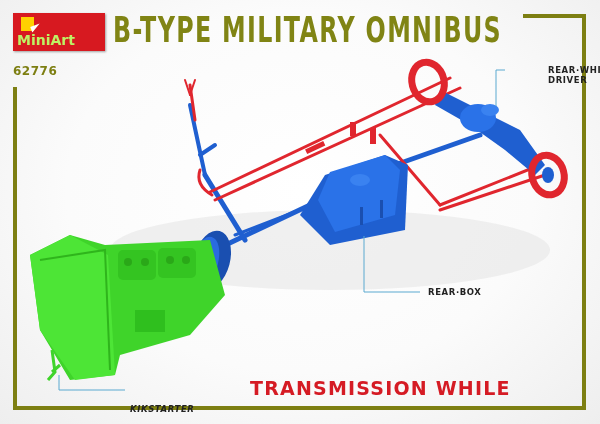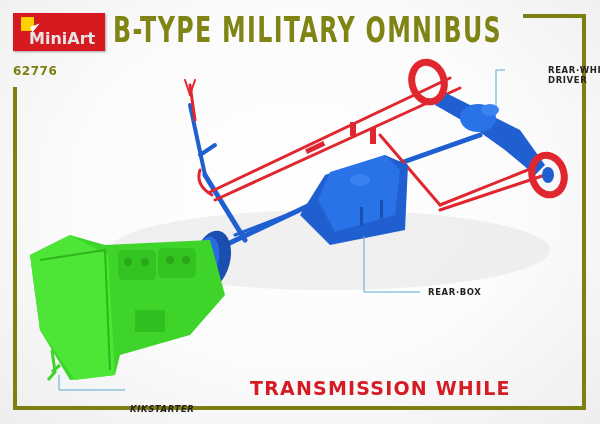--- a/index.html
+++ b/index.html
@@ -23,22 +23,22 @@
   .logo {
     position: absolute; left: 13px; top: 13px; width: 92px; height: 38px;
     background: #d71920; box-shadow: 1px 1px 2px rgba(0,0,0,0.35);
   }
   .logo-square { position: absolute; left: 8px; top: 4px; width: 13px; height: 14px; background: #ffd000; }
   .logo-flag {
     position: absolute; left: 18px; top: 12px; width: 0; height: 0;
     border-left: 10px solid #fff; border-bottom: 6px solid transparent; transform: rotate(-20deg);
   }
   .logo-text {
-    position: absolute; left: 16px; bottom: 3px; font-size: 16px; font-weight: bold;
-    color: #e5e5e5; letter-spacing: 0px; font-family: "DejaVu Sans", sans-serif;
+    position: absolute; left: 4px; bottom: 3px; font-size: 14px; font-weight: bold;
+    color: #bef264; letter-spacing: 0px; font-family: "DejaVu Sans", sans-serif;
   }
   .kit-number {
     position: absolute; left: 13px; top: 64px; font-size: 12px; font-weight: bold;
     color: #7d7f12; letter-spacing: 0.5px; font-family: "DejaVu Sans", sans-serif;
   }
 
   .title {
     position: absolute; left: 113px; top: 8px;
     font-family: "DejaVu Sans", sans-serif; font-weight: bold;
     font-size: 36px; line-height: 44px; color: #808414;

